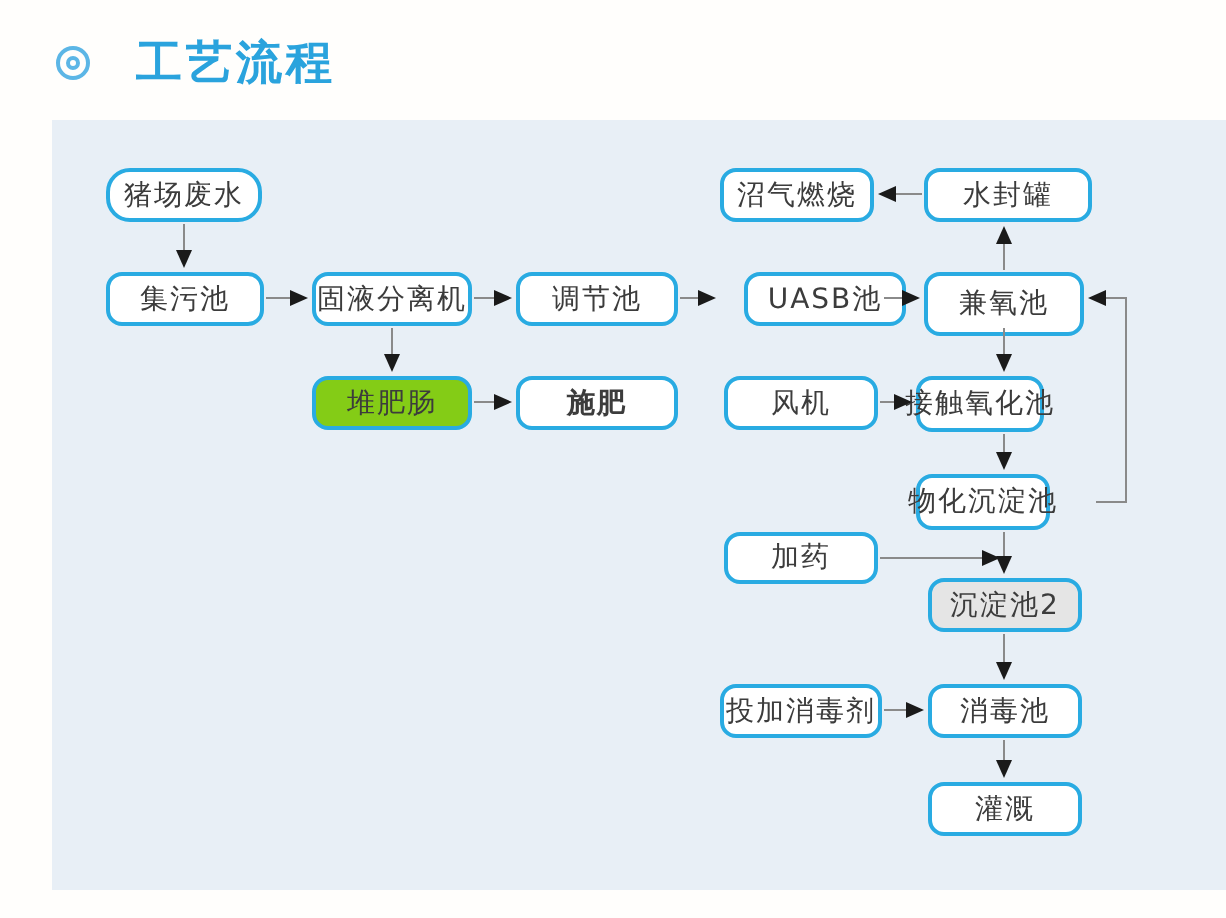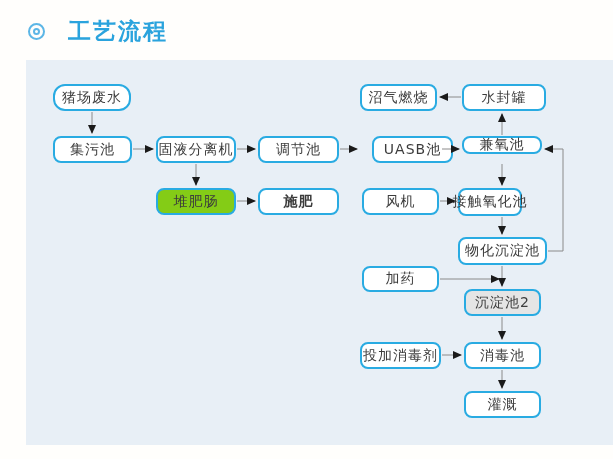--- a/index.html
+++ b/index.html
@@ -48,26 +48,26 @@
   <div class="panel"></div>
 
   <div>
       <div class="node" style="left: 53px; top: 84px; width: 78px; height: 27px; border-color: rgb(41, 171, 226); background: rgb(255, 255, 255); color: rgb(60, 60, 60); border-radius: 12px;">猪场废水</div>
       <div class="node" style="left: 53px; top: 136px; width: 79px; height: 27px; border-color: rgb(41, 171, 226); background: rgb(255, 255, 255); color: rgb(60, 60, 60);">集污池</div>
       <div class="node" style="left: 156px; top: 136px; width: 80px; height: 27px; border-color: rgb(41, 171, 226); background: rgb(255, 255, 255); color: rgb(60, 60, 60);">固液分离机</div>
       <div class="node" style="left: 258px; top: 136px; width: 81px; height: 27px; border-color: rgb(41, 171, 226); background: rgb(255, 255, 255); color: rgb(60, 60, 60);">调节池</div>
       <div class="node" style="left: 360px; top: 84px; width: 77px; height: 27px; border-color: rgb(41, 171, 226); background: rgb(255, 255, 255); color: rgb(60, 60, 60);">沼气燃烧</div>
       <div class="node" style="left: 462px; top: 84px; width: 84px; height: 27px; border-color: rgb(41, 171, 226); background: rgb(255, 255, 255); color: rgb(60, 60, 60);">水封罐</div>
       <div class="node" style="left: 360px; top: 136px; width: 81px; height: 27px; border-color: rgb(41, 171, 226); background: rgb(255, 255, 255); color: rgb(60, 60, 60); margin-left: 12px;">UASB池</div>
-      <div class="node" style="left: 462px; top: 136px; width: 80px; height: 18px; border-color: rgb(41, 171, 226); background: rgb(255, 255, 255); color: rgb(60, 60, 60);">兼氧池</div>
+      <div class="node" style="left: 462px; top: 136px; width: 80px; height: 32px; border-color: rgb(41, 171, 226); background: rgb(255, 255, 255); color: rgb(60, 60, 60);">兼氧池</div>
       <div class="node" style="left: 156px; top: 188px; width: 80px; height: 27px; border-color: rgb(41, 171, 226); background: #84cc16; color: rgb(60, 60, 60);">堆肥肠</div>
       <div class="node" style="left: 258px; top: 188px; width: 81px; height: 27px; border-color: rgb(41, 171, 226); background: rgb(255, 255, 255); color: rgb(60, 60, 60); font-weight: bold;">施肥</div>
       <div class="node" style="left: 362px; top: 188px; width: 77px; height: 27px; border-color: rgb(41, 171, 226); background: rgb(255, 255, 255); color: rgb(60, 60, 60);">风机</div>
       <div class="node" style="left: 458px; top: 188px; width: 64px; height: 28px; border-color: rgb(41, 171, 226); background: rgb(255, 255, 255); color: rgb(60, 60, 60);">接触氧化池</div>
-      <div class="node" style="left: 458px; top: 237px; width: 89px; height: 28px; border-color: rgb(41, 171, 226); background: rgb(255, 255, 255); color: rgb(60, 60, 60);">物化沉淀池</div>
+      <div class="node" style="left: 458px; top: 237px; width: 67px; height: 28px; border-color: rgb(41, 171, 226); background: rgb(255, 255, 255); color: rgb(60, 60, 60);">物化沉淀池</div>
       <div class="node" style="left: 362px; top: 266px; width: 77px; height: 26px; border-color: rgb(41, 171, 226); background: rgb(255, 255, 255); color: rgb(60, 60, 60);">加药</div>
       <div class="node" style="left: 464px; top: 289px; width: 77px; height: 27px; border-color: rgb(41, 171, 226); background: #e5e5e5; color: rgb(60, 60, 60);">沉淀池2</div>
       <div class="node" style="left: 360px; top: 342px; width: 81px; height: 27px; border-color: rgb(41, 171, 226); background: rgb(255, 255, 255); color: rgb(60, 60, 60);">投加消毒剂</div>
       <div class="node" style="left: 464px; top: 342px; width: 77px; height: 27px; border-color: rgb(41, 171, 226); background: rgb(255, 255, 255); color: rgb(60, 60, 60);">消毒池</div>
       <div class="node" style="left: 464px; top: 391px; width: 77px; height: 27px; border-color: rgb(41, 171, 226); background: rgb(255, 255, 255); color: rgb(60, 60, 60);">灌溉</div>
     </div>
 
   <svg class="edges" xmlns="http://www.w3.org/2000/svg">
     <defs>
       <marker id="arrow" markerWidth="9" markerHeight="8" refX="8" refY="4" orient="auto" markerUnits="userSpaceOnUse">

